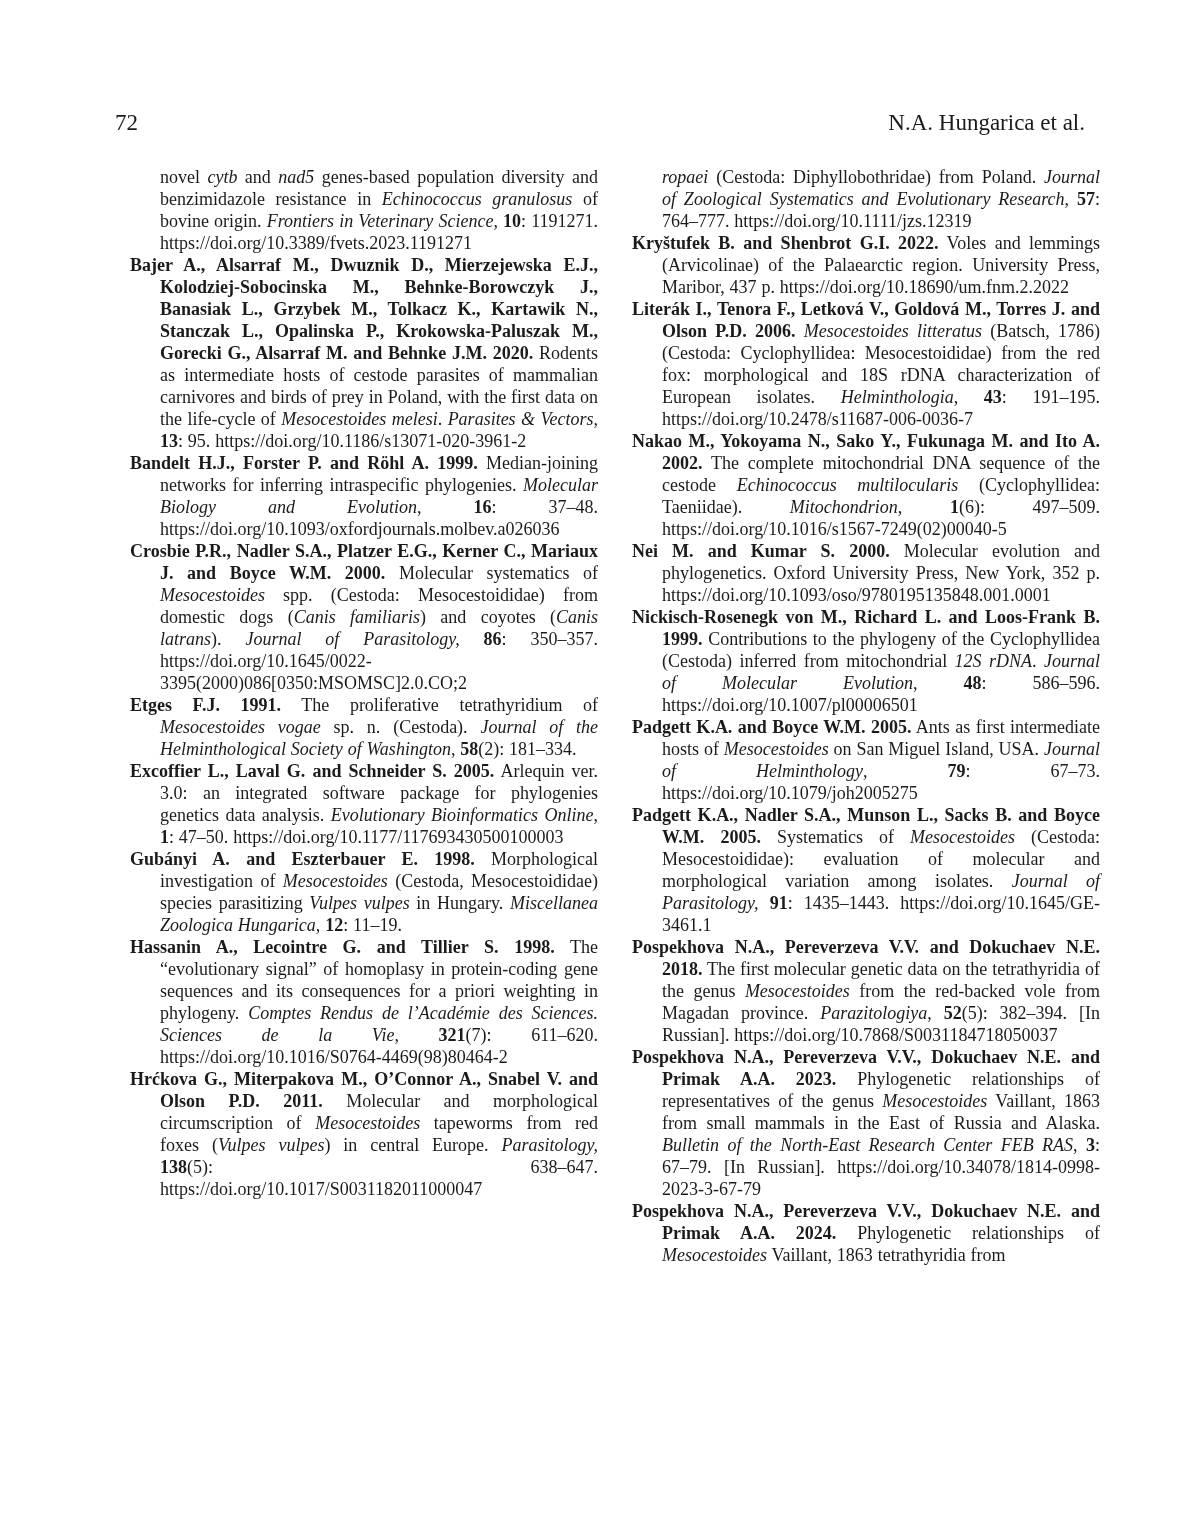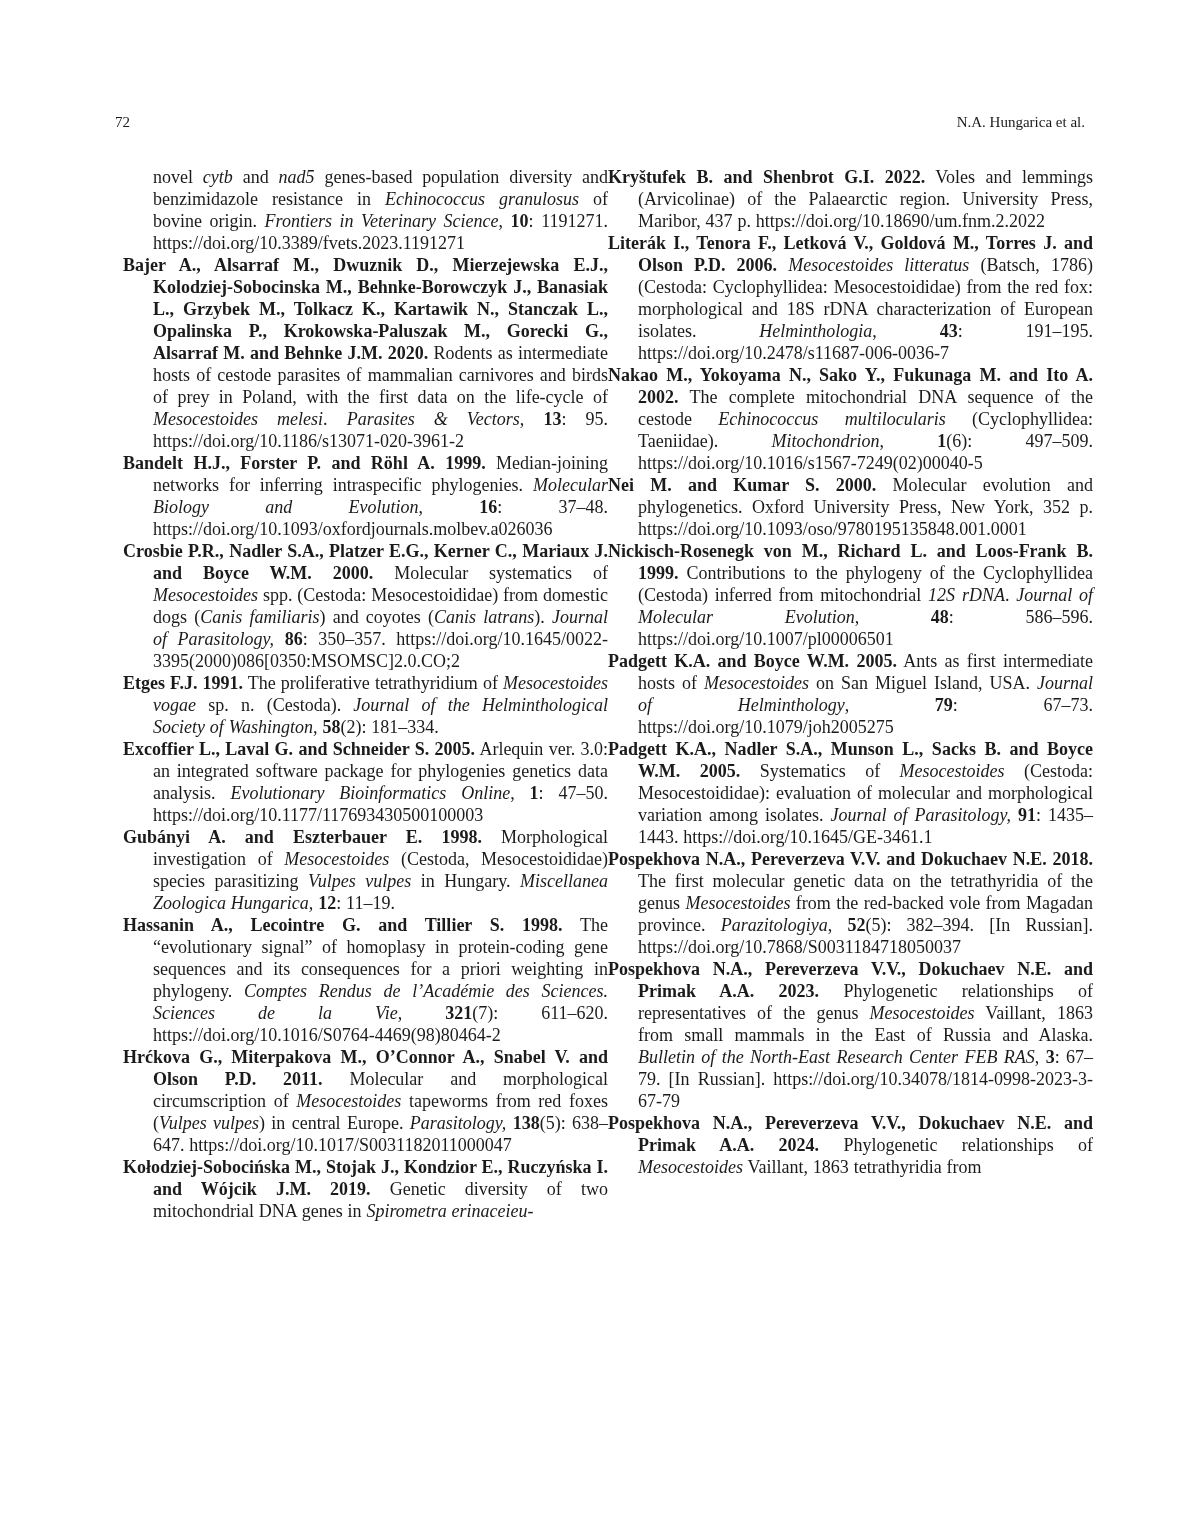--- a/index.html
+++ b/index.html
@@ -12,29 +12,30 @@
     font-family: "Liberation Serif", "DejaVu Serif", serif;
     overflow: hidden;
   }
   .page-header {
     position: absolute;
     left: 115px;
     top: 110px;
     width: 970px;
     display: flex;
     justify-content: space-between;
-    font-size: 15px;
+    font-size: 23px;
     line-height: 25px;
   }
   .columns {
     position: absolute;
-    left: 123px;
+    left: 130px;
     top: 166px;
     width: 970px;
     display: flex;
+    gap: 34px;
   }
   .col {
     flex: 1 1 0;
     min-width: 0;
     font-size: 18px;
     line-height: 22px;
     text-align: justify;
   }
   .ref {
     margin: 0;
@@ -58,23 +59,23 @@
   <div class="col">
       <p class="ref cont"><span class="n">novel </span><span class="i">cytb</span><span class="n"> and </span><span class="i">nad5</span><span class="n"> genes-based population diversity and benzimidazole resistance in </span><span class="i">Echinococcus granulosus</span><span class="n"> of bovine origin. </span><span class="i">Frontiers in Veterinary Science</span><span class="n">, </span><span class="b">10</span><span class="n">: 1191271. https://doi.org/10.3389/fvets.2023.1191271</span></p>
       <p class="ref"><span class="b">Bajer A., Alsarraf M., Dwuznik D., Mierzejewska E.J., Kolodziej-Sobocinska M., Behnke-Borowczyk J., Banasiak L., Grzybek M., Tolkacz K., Kartawik N., Stanczak L., Opalinska P., Krokowska-Paluszak M., Gorecki G., Alsarraf M. and Behnke J.M. 2020.</span><span class="n"> Rodents as intermediate hosts of cestode parasites of mammalian carnivores and birds of prey in Poland, with the first data on the life-cycle of </span><span class="i">Mesocestoides melesi</span><span class="n">. </span><span class="i">Parasites &amp; Vectors</span><span class="n">, </span><span class="b">13</span><span class="n">: 95. https://doi.org/10.1186/s13071-020-3961-2</span></p>
       <p class="ref"><span class="b">Bandelt H.J., Forster P. and Röhl A. 1999.</span><span class="n"> Median-joining networks for inferring intraspecific phylogenies. </span><span class="i">Molecular Biology and Evolution</span><span class="n">, </span><span class="b">16</span><span class="n">: 37–48. https://doi.org/10.1093/oxfordjournals.molbev.a026036</span></p>
       <p class="ref"><span class="b">Crosbie P.R., Nadler S.A., Platzer E.G., Kerner C., Mariaux J. and Boyce W.M. 2000.</span><span class="n"> Molecular systematics of </span><span class="i">Mesocestoides</span><span class="n"> spp. (Cestoda: Mesocestoididae) from domestic dogs (</span><span class="i">Canis familiaris</span><span class="n">) and coyotes (</span><span class="i">Canis latrans</span><span class="n">). </span><span class="i">Journal of Parasitology,</span><span class="n"> </span><span class="b">86</span><span class="n">: 350–357. https://doi.org/10.1645/0022-3395(2000)086[0350:MSOMSC]2.0.CO;2</span></p>
       <p class="ref"><span class="b">Etges F.J. 1991.</span><span class="n"> The proliferative tetrathyridium of </span><span class="i">Mesocestoides vogae</span><span class="n"> sp. n. (Cestoda). </span><span class="i">Journal of the Helminthological Society of Washington</span><span class="n">, </span><span class="b">58</span><span class="n">(2): 181–334.</span></p>
       <p class="ref"><span class="b">Excoffier L., Laval G. and Schneider S. 2005.</span><span class="n"> Arlequin ver. 3.0: an integrated software package for phylogenies genetics data analysis. </span><span class="i">Evolutionary Bioinformatics Online</span><span class="n">, </span><span class="b">1</span><span class="n">: 47–50. https://doi.org/10.1177/117693430500100003</span></p>
       <p class="ref"><span class="b">Gubányi A. and Eszterbauer E. 1998.</span><span class="n"> Morphological investigation of </span><span class="i">Mesocestoides</span><span class="n"> (Cestoda, Mesocestoididae) species parasitizing </span><span class="i">Vulpes vulpes</span><span class="n"> in Hungary. </span><span class="i">Miscellanea Zoologica Hungarica</span><span class="n">, </span><span class="b">12</span><span class="n">: 11–19.</span></p>
       <p class="ref"><span class="b">Hassanin A., Lecointre G. and Tillier S. 1998.</span><span class="n"> The “evolutionary signal” of homoplasy in protein-coding gene sequences and its consequences for a priori weighting in phylogeny. </span><span class="i">Comptes Rendus de l’Académie des Sciences. Sciences de la Vie</span><span class="n">, </span><span class="b">321</span><span class="n">(7): 611–620. https://doi.org/10.1016/S0764-4469(98)80464-2</span></p>
       <p class="ref"><span class="b">Hrćkova G., Miterpakova M., O’Connor A., Snabel V. and Olson P.D. 2011.</span><span class="n"> Molecular and morphological circumscription of </span><span class="i">Mesocestoides</span><span class="n"> tapeworms from red foxes (</span><span class="i">Vulpes vulpes</span><span class="n">) in central Europe. </span><span class="i">Parasitology,</span><span class="n"> </span><span class="b">138</span><span class="n">(5): 638–647. https://doi.org/10.1017/S0031182011000047</span></p>
-      <p class="ref"><span class="b">Kołodziej-Sobocińska M., Stojak J., Kondzior E., Ruczyńska I. and Wójcik J.M. 2019.</span><span class="n"> Genetic diversity of two mitochondrial DNA genes in </span><span class="i">Spirometra erinaceieu-</span></p>
     </div>
   <div class="col">
+      <p class="ref cont"><span class="i">ropaei</span><span class="n"> (Cestoda: Diphyllobothridae) from Poland. </span><span class="i">Journal of Zoological Systematics and Evolutionary Research</span><span class="n">, </span><span class="b">57</span><span class="n">: 764–777. https://doi.org/10.1111/jzs.12319</span></p>
       <p class="ref"><span class="b">Kryštufek B. and Shenbrot G.I. 2022.</span><span class="n"> Voles and lemmings (Arvicolinae) of the Palaearctic region. University Press, Maribor, 437 p. https://doi.org/10.18690/um.fnm.2.2022</span></p>
       <p class="ref"><span class="b">Literák I., Tenora F., Letková V., Goldová M., Torres J. and Olson P.D. 2006.</span><span class="n"> </span><span class="i">Mesocestoides litteratus</span><span class="n"> (Batsch, 1786) (Cestoda: Cyclophyllidea: Mesocestoididae) from the red fox: morphological and 18S rDNA characterization of European isolates. </span><span class="i">Helminthologia</span><span class="n">, </span><span class="b">43</span><span class="n">: 191–195. https://doi.org/10.2478/s11687-006-0036-7</span></p>
       <p class="ref"><span class="b">Nakao M., Yokoyama N., Sako Y., Fukunaga M. and Ito A. 2002.</span><span class="n"> The complete mitochondrial DNA sequence of the cestode </span><span class="i">Echinococcus multilocularis</span><span class="n"> (Cyclophyllidea: Taeniidae). </span><span class="i">Mitochondrion</span><span class="n">, </span><span class="b">1</span><span class="n">(6): 497–509. https://doi.org/10.1016/s1567-7249(02)00040-5</span></p>
       <p class="ref"><span class="b">Nei M. and Kumar S. 2000.</span><span class="n"> Molecular evolution and phylogenetics. Oxford University Press, New York, 352 p. https://doi.org/10.1093/oso/9780195135848.001.0001</span></p>
       <p class="ref"><span class="b">Nickisch-Rosenegk von M., Richard L. and Loos-Frank B. 1999.</span><span class="n"> Contributions to the phylogeny of the Cyclophyllidea (Cestoda) inferred from mitochondrial </span><span class="i">12S rDNA</span><span class="n">. </span><span class="i">Journal of Molecular Evolution</span><span class="n">, </span><span class="b">48</span><span class="n">: 586–596. https://doi.org/10.1007/pl00006501</span></p>
       <p class="ref"><span class="b">Padgett K.A. and Boyce W.M. 2005.</span><span class="n"> Ants as first intermediate hosts of </span><span class="i">Mesocestoides</span><span class="n"> on San Miguel Island, USA. </span><span class="i">Journal of Helminthology</span><span class="n">, </span><span class="b">79</span><span class="n">: 67–73. https://doi.org/10.1079/joh2005275</span></p>
       <p class="ref"><span class="b">Padgett K.A., Nadler S.A., Munson L., Sacks B. and Boyce W.M. 2005.</span><span class="n"> Systematics of </span><span class="i">Mesocestoides</span><span class="n"> (Cestoda: Mesocestoididae): evaluation of molecular and morphological variation among isolates. </span><span class="i">Journal of Parasitology,</span><span class="n"> </span><span class="b">91</span><span class="n">: 1435–1443. https://doi.org/10.1645/GE-3461.1</span></p>
       <p class="ref"><span class="b">Pospekhova N.A., Pereverzeva V.V. and Dokuchaev N.E. 2018.</span><span class="n"> The first molecular genetic data on the tetrathyridia of the genus </span><span class="i">Mesocestoides</span><span class="n"> from the red-backed vole from Magadan province. </span><span class="i">Parazitologiya</span><span class="n">, </span><span class="b">52</span><span class="n">(5): 382–394. [In Russian]. https://doi.org/10.7868/S0031184718050037</span></p>
       <p class="ref"><span class="b">Pospekhova N.A., Pereverzeva V.V., Dokuchaev N.E. and Primak A.A. 2023.</span><span class="n"> Phylogenetic relationships of representatives of the genus </span><span class="i">Mesocestoides</span><span class="n"> Vaillant, 1863 from small mammals in the East of Russia and Alaska. </span><span class="i">Bulletin of the North-East Research Center FEB RAS</span><span class="n">, </span><span class="b">3</span><span class="n">: 67–79. [In Russian]. https://doi.org/10.34078/1814-0998-2023-3-67-79</span></p>
       <p class="ref"><span class="b">Pospekhova N.A., Pereverzeva V.V., Dokuchaev N.E. and Primak A.A. 2024.</span><span class="n"> Phylogenetic relationships of </span><span class="i">Mesocestoides</span><span class="n"> Vaillant, 1863 tetrathyridia from</span></p>

